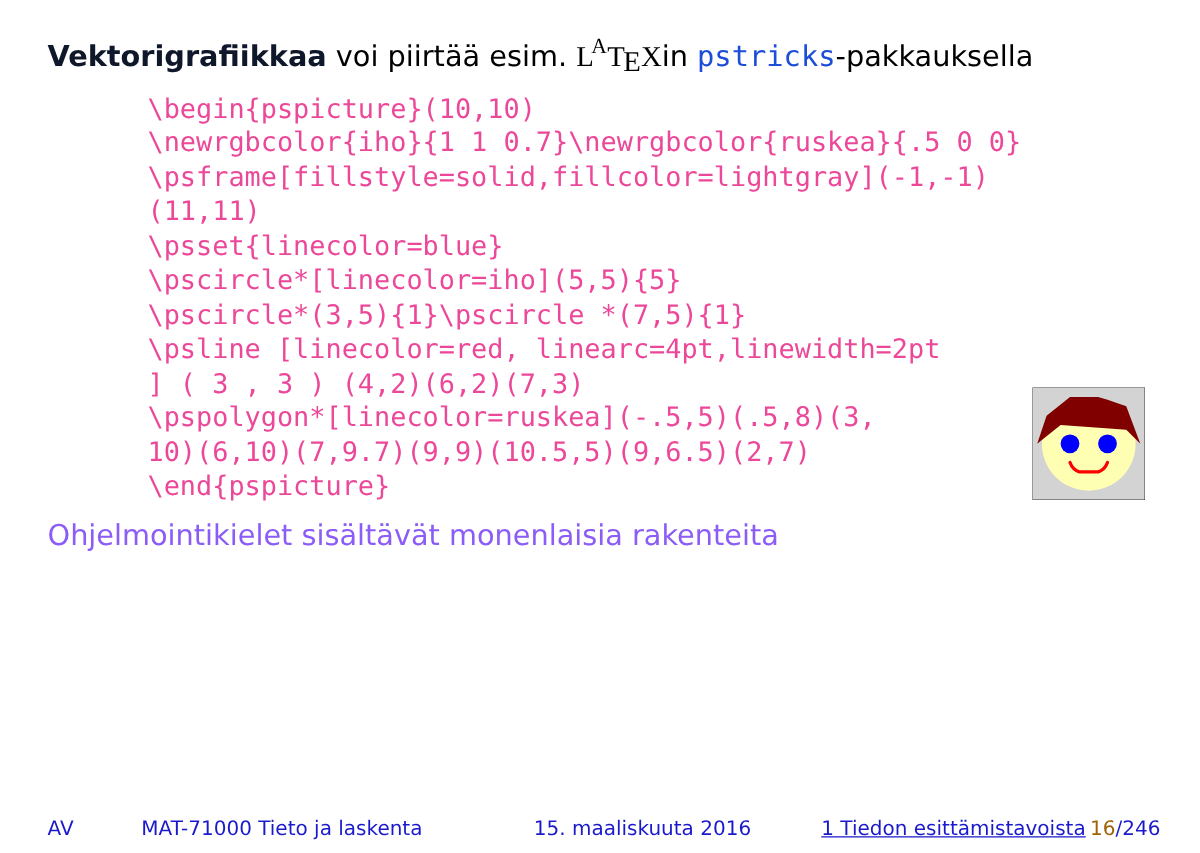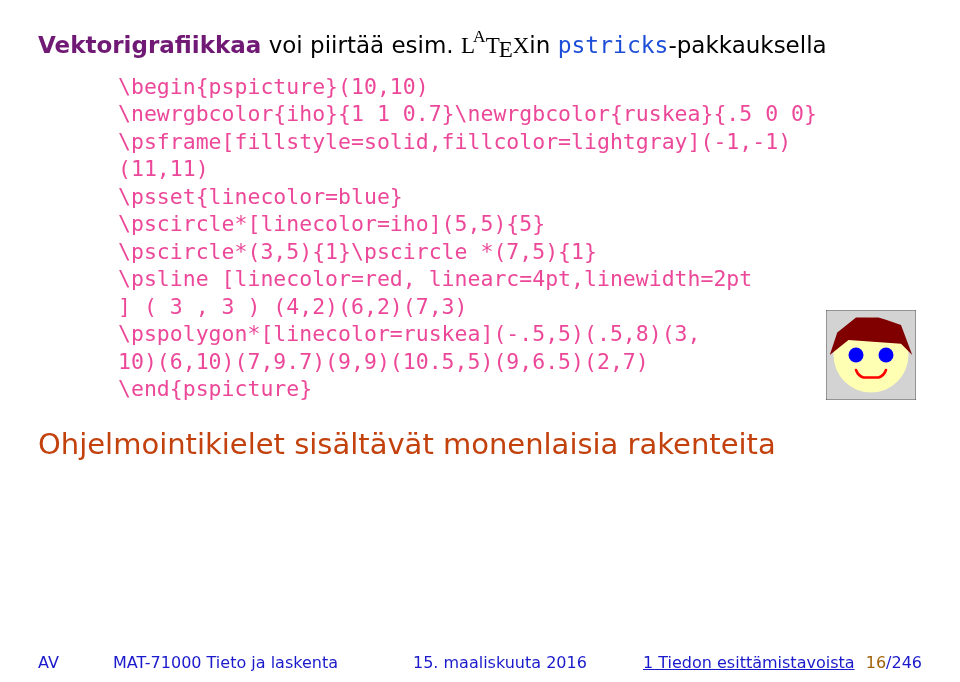--- a/index.html
+++ b/index.html
@@ -12,21 +12,21 @@
     overflow: hidden;
   }
   .slide {
     padding: 28px 38px 0 38px;
   }
   .heading-line {
     font-size: 23px;
     line-height: 1.3;
     margin-bottom: 12px;
   }
-  .heading-line .bold-blue { color: #701a75; font-weight: bold; }
+  .heading-line .bold-blue { color: #0f172a; font-weight: bold; }
   .heading-line .latex { font-family: serif; }
   .heading-line .latex sup { font-size: 0.75em; position: relative; top: -0.1em; left: -0.12em; letter-spacing: -0.1em;}
   .heading-line .latex .e { position: relative; top: 0.2em; left: -0.05em; letter-spacing: -0.05em;}
   .tt { font-family: "DejaVu Sans Mono", "Courier New", monospace; color: #1d4ed8; }
   .code-block {
     margin-left: 80px;
     font-family: "DejaVu Sans Mono", "Courier New", monospace;
     color: #ec4899;
     font-size: 21.5px;
     line-height: 1.28;
@@ -34,24 +34,24 @@
     width: 700px;
   }
   .figure {
     position: absolute;
     right: 44px;
     top: 310px;
     width: 90px;
     height: 90px;
   }
   .body-line {
-    font-size: 29px;
-    margin-top: 24px;
+    font-size: 23px;
+    margin-top: 12px;
     margin-bottom: 8px;
-    color: #c2410c;
+    color: #8b5cf6;
   }
   .bullet-list {
     margin-left: 60px;
     font-size: 23px;
   }
   .bullet-list .item { position: relative; padding-left: 22px; line-height: 1.4; }
   .bullet-list .item::before {
     content: "•";
     position: absolute; left: 0; top: 0;
   }
@@ -59,21 +59,21 @@
     position: absolute;
     bottom: 10px;
     left: 38px;
     right: 38px;
     font-size: 16px;
     color: #1a1acc;
     display: flex;
   }
   .footer .f1 { flex: 0 0 75px; }
   .footer .f2 { flex: 0 0 300px; }
-  .footer .f3 { flex: 0 0 230px; }
+  .footer .f3 { flex: 0 0 230px; margin-left: 14px; }
   .footer .f4 { flex: 0 0 215px; text-decoration: underline; }
   .footer .f5 { flex: 1; text-align: right; }
   .footer .green { color: #a16207; }
 </style>
 </head>
 <body>
 
 <div class="slide">
   <div class="heading-line">
     <span class="bold-blue">Vektorigrafiikkaa</span><span> voi piirtää esim. </span><span class="latex">L<sup>A</sup>T<span class="e">E</span>X</span><span>in </span><span class="tt">pstricks</span><span>-pakkauksella</span>

